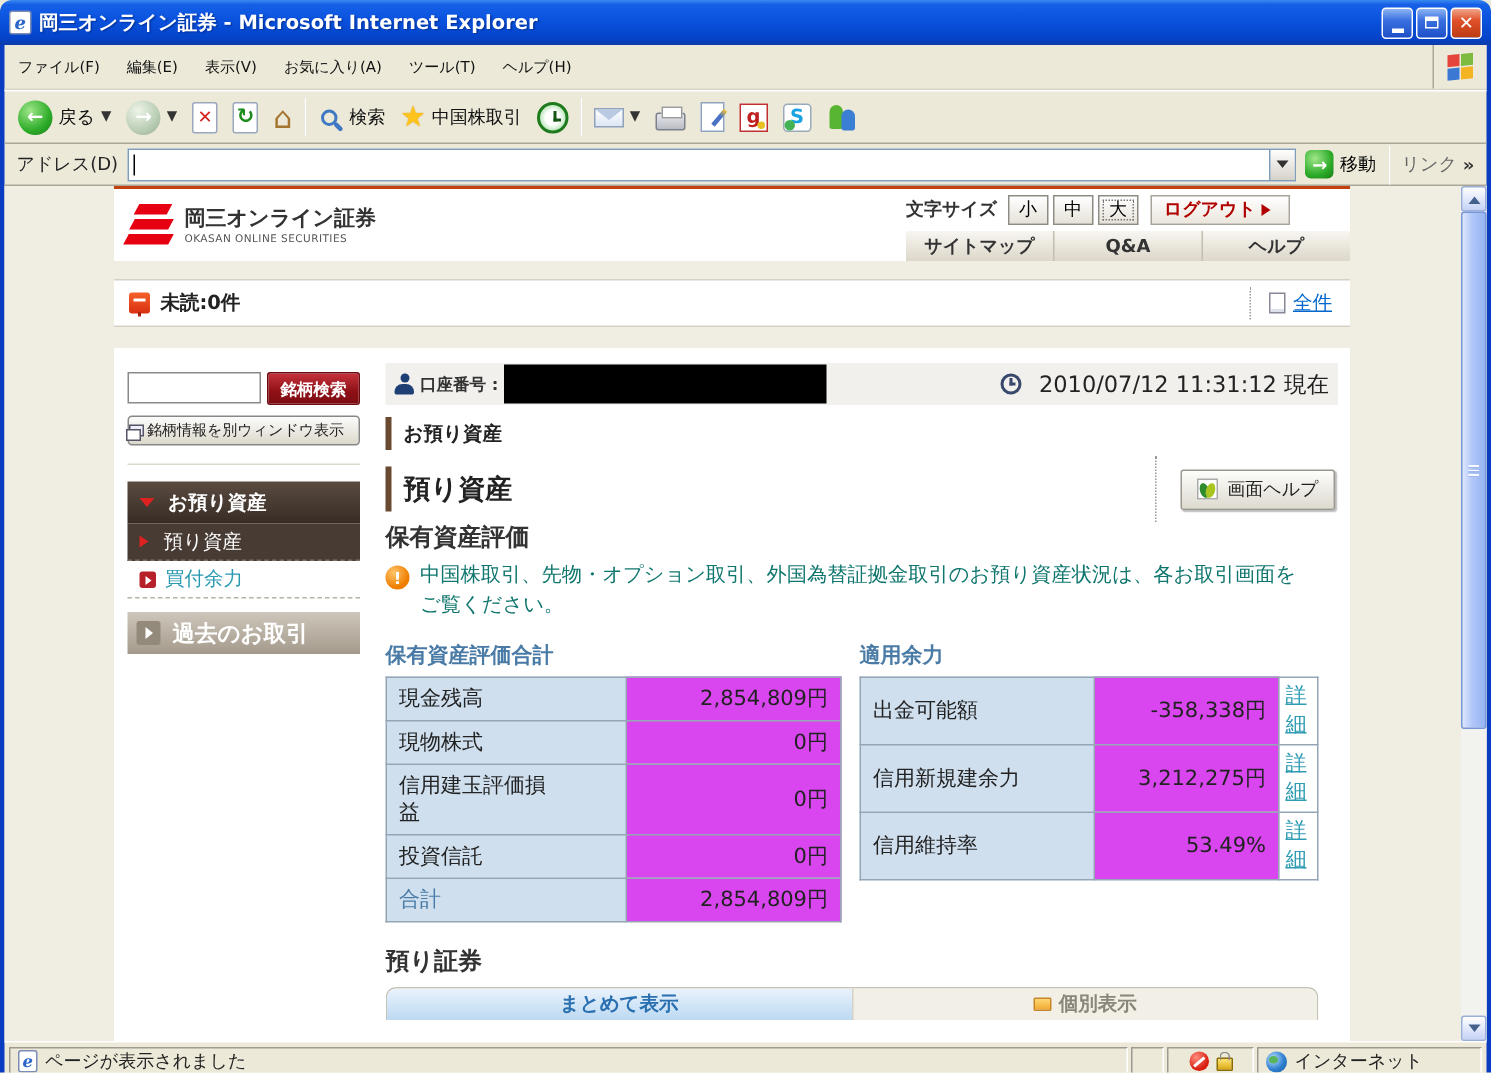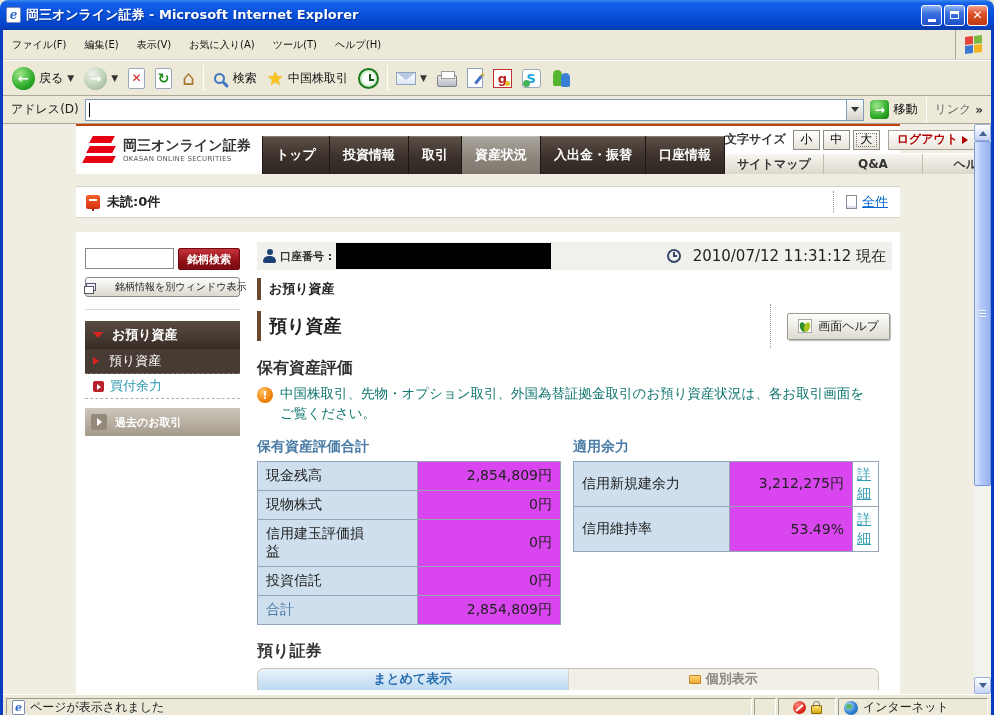--- a/index.html
+++ b/index.html
@@ -159,37 +159,37 @@
   .content-band { margin-top: 14px; min-height: 476px; display: flex; padding: 10px 8px 0 9px; }
 
   
   .sidebar { width: 155px; flex: none; }
   .srow { display: flex; gap: 4px; margin-top: 6px; }
   .stock-input { width: 89px; height: 21px; border: 1px solid #8a8a8a; background: #fff; font-size: 12px; }
   .stock-btn { width: 62px; height: 22px; border: 1px solid #6e0a10; border-radius: 2px;
     background: linear-gradient(#c5323c,#8f1016 60%,#7c0d12); color: #fff; font-size: 11px; font-weight: bold; }
   .popup-btn { width: 155px; height: 20px; margin-top: 7px; border: 1px solid #888; border-radius: 3px;
     background: linear-gradient(#fcfcfa,#dcd8cc); font-size: 10px; color: #222;
-    display: flex; align-items: center; justify-content: flex-start; gap: 19px; white-space: nowrap; }
+    display: flex; align-items: center; justify-content: flex-start; gap: 2px; white-space: nowrap; }
   .ic-newwin { width: 10px; height: 8px; border: 1px solid #556; background: #eef; position: relative; flex: none; }
   .ic-newwin::after { content:""; position:absolute; left:-3px; top:2px; width:8px; height:6px; border:1px solid #556; background:#fff; }
   .side-sep { border-top: 1px solid #ddd8cc; margin: 12px 0 0; }
   .side-head { margin-top: 11px; height: 28px; background: linear-gradient(#5a4b40,#372c25);
     color: #fff; font-size: 13px; font-weight: bold; display: flex; align-items: center; gap: 9px; padding-left: 8px; }
   .tri-red-down { width: 0; height: 0; border: 5px solid transparent; border-top: 6px solid #d22; margin-top: 5px; }
   .side-item { height: 25px; display: flex; align-items: center; gap: 6px; padding-left: 8px;
     font-size: 13px; border-bottom: 1px dashed #b7b0a5; }
   .side-item.sel { background: #473b33; color: #fff; border-bottom: 1px dashed #7a6f66; }
   .tri-red-right { width: 0; height: 0; border: 4px solid transparent; border-left: 6px solid #d22; }
   .sq-red { width: 11px; height: 11px; background: #b7222a; border-radius: 2px; position: relative; flex: none; }
   .sq-red::after { content:""; position:absolute; left:4px; top:3px; width:0; height:0;
     border: 3px solid transparent; border-left: 4px solid #fff; }
   .side-item .teal { color: #2a9ab0; }
   .side-foot { margin-top: 9px; height: 28px; background: linear-gradient(#cdc6ba,#a49a8c);
-    color: #fff; font-size: 11px; font-weight: bold; display: flex; align-items: center; gap: 8px; padding-left: 6px; }
+    color: #fff; font-size: 15px; font-weight: bold; display: flex; align-items: center; gap: 8px; padding-left: 6px; }
   .sq-gray { width: 16px; height: 16px; background: #948a7c; border-radius: 2px; position: relative; flex: none; }
   .sq-gray::after { content:""; position:absolute; left:6px; top:4px; width:0; height:0;
     border: 4px solid transparent; border-left: 5px solid #fff; }
 
   
   .main { flex: 1; margin-left: 17px; max-width: 635px; }
   .account-bar { height: 28px; background: #f1f0ec; display: flex; align-items: center; padding: 0 6px; }
   .ic-person { width: 13px; height: 14px; position: relative; flex: none; }
   .ic-person::before { content:""; position:absolute; top:0; left:3.5px; width:6px; height:6px; border-radius:50%; background:#1d3f73; }
   .ic-person::after { content:""; position:absolute; bottom:0; left:0; width:13px; height:7px; border-radius:6px 6px 2px 2px; background:#1d3f73; }
@@ -208,21 +208,21 @@
   .help-area { margin-left: auto; display: flex; align-items: center; border-left: 1px dotted #999;
     padding-left: 16px; height: 44px; margin-right: 2px; }
   .help-btn { border: 1px solid #9b988f; border-radius: 2px; background: linear-gradient(#fdfdfb,#dddacf);
     padding: 4px 10px; font-size: 12px; color: #222; display: flex; align-items: center; gap: 6px;
     box-shadow: 1px 1px 1px #bbb; }
   .ic-leaf { width: 14px; height: 14px; background: #fff; border: 1px solid #aaa; position: relative; flex: none; }
   .ic-leaf i { position: absolute; width: 6px; height: 10px; border-radius: 50% 50% 50% 50%; top: 2px; }
   .ic-leaf .l1 { left: 1px; background: #2e8b2e; transform: rotate(-18deg); }
   .ic-leaf .l2 { right: 1px; background: #a8c520; transform: rotate(18deg); }
 
-  .section-title { margin-top: 10px; font-size: 16px; font-weight: bold; color: #333; }
+  .section-title { font-size: 16px; font-weight: bold; color: #333; }
   .notice { display: flex; gap: 7px; margin-top: 6px; width: 618px; }
   .ic-warn { width: 16px; height: 16px; flex: none; margin-top: 2px; border-radius: 50%;
     background: radial-gradient(circle at 35% 30%,#ffc46a,#ef7d00 65%); color: #fff; font-weight: bold;
     font-size: 11px; display: flex; align-items: center; justify-content: center; }
   .notice-text { font-size: 13.5px; color: #0f766e; line-height: 1.5; font-family: Liberation Mono, monospace; }
 
   .tables-row { display: flex; gap: 12px; margin-top: 12px; }
   .tbl-title { color: #4a7ba6; font-weight: bold; font-size: 14px; margin-bottom: 5px; }
   .dtable { border-collapse: collapse; width: 100%; border: 1px solid #72879c; }
   .dtable td { border: 1px solid #96a5b5; font-size: 14px; padding: 5px 8px; color: #222; }
@@ -403,28 +403,20 @@
               <span class="logomark">
                   <i></i>
                   <i></i>
                   <i></i>
                 </span>
               <span class="logotext">
                 <div class="logo-jp">岡三オンライン証券</div>
                 <div class="logo-en">OKASAN ONLINE SECURITIES</div>
               </span>
             </div>
-            <div class="nav">
-              <div class="navtab">トップ</div>
-              <div class="navtab">投資情報</div>
-              <div class="navtab">取引</div>
-              <div class="navtab active">資産状況</div>
-              <div class="navtab">入出金・振替</div>
-              <div class="navtab">口座情報</div>
-            </div>
             <div class="header-right">
               <div class="hr-row1">
                 <span class="fs-label">文字サイズ</span>
                 <div class="fs-btn">小</div>
                 <div class="fs-btn">中</div>
                 <div class="fs-btn fs-active">大</div>
                 <div class="logout-btn">
                   <span>ログアウト</span>
                   <span class="logout-arrow"></span>
                 </div>
@@ -537,20 +529,25 @@
                     </tr>
                   </tbody>
                     </table>
                 </div>
 
                 <div class="tblock" style="width:306px">
                   <div class="tbl-title">適用余力</div>
                   <table class="dtable margin">
                     <tbody>
                     <tr>
+                      <td class="lbl"><span>出金可能額</span></td>
+                      <td class="val">-358,338円</td>
+                      <td class="det"><a>詳細</a></td>
+                    </tr>
+                    <tr>
                       <td class="lbl"><span>信用新規建余力</span></td>
                       <td class="val">3,212,275円</td>
                       <td class="det"><a>詳細</a></td>
                     </tr>
                     <tr>
                       <td class="lbl"><span>信用維持率</span></td>
                       <td class="val">53.49%</td>
                       <td class="det"><a>詳細</a></td>
                     </tr>
                   </tbody>

